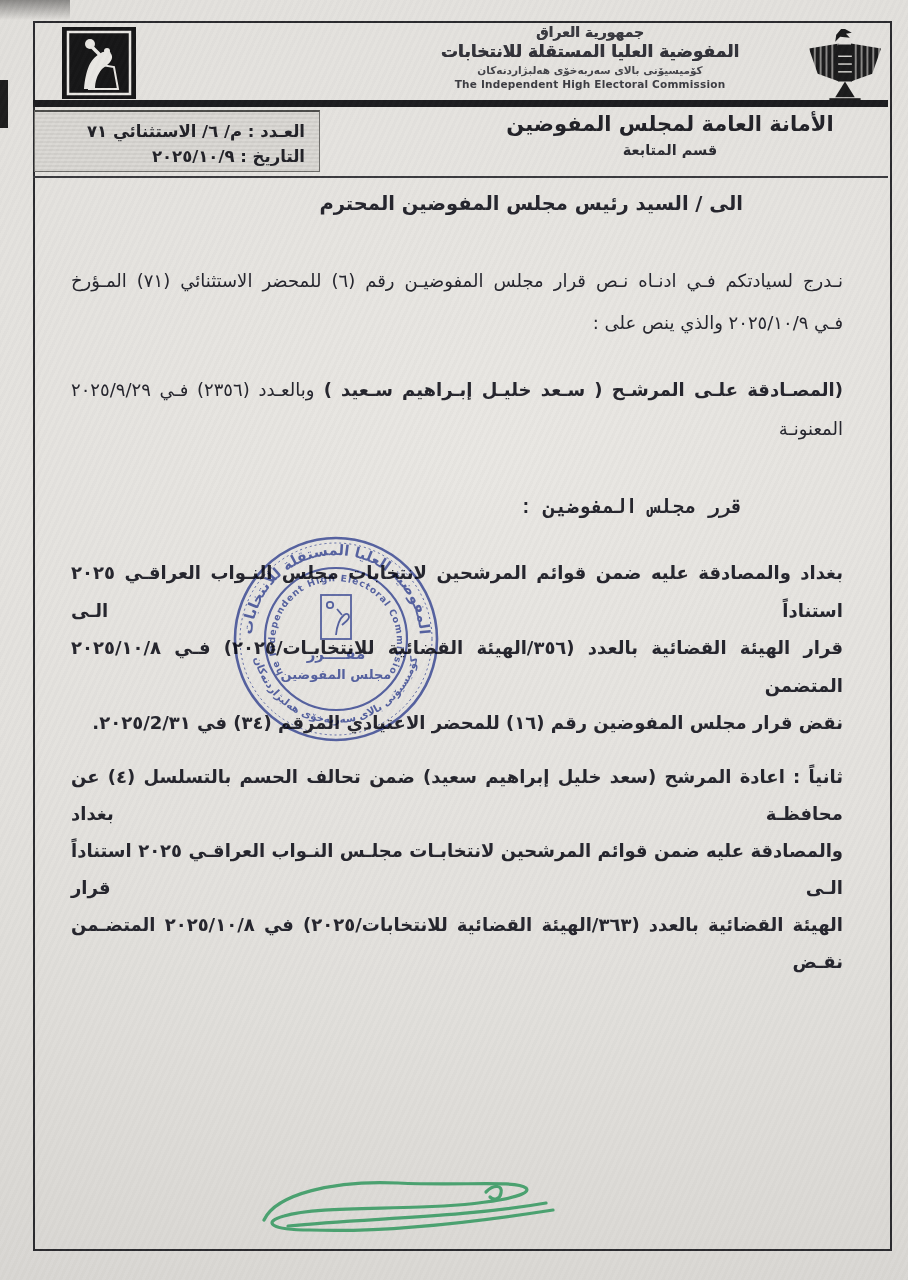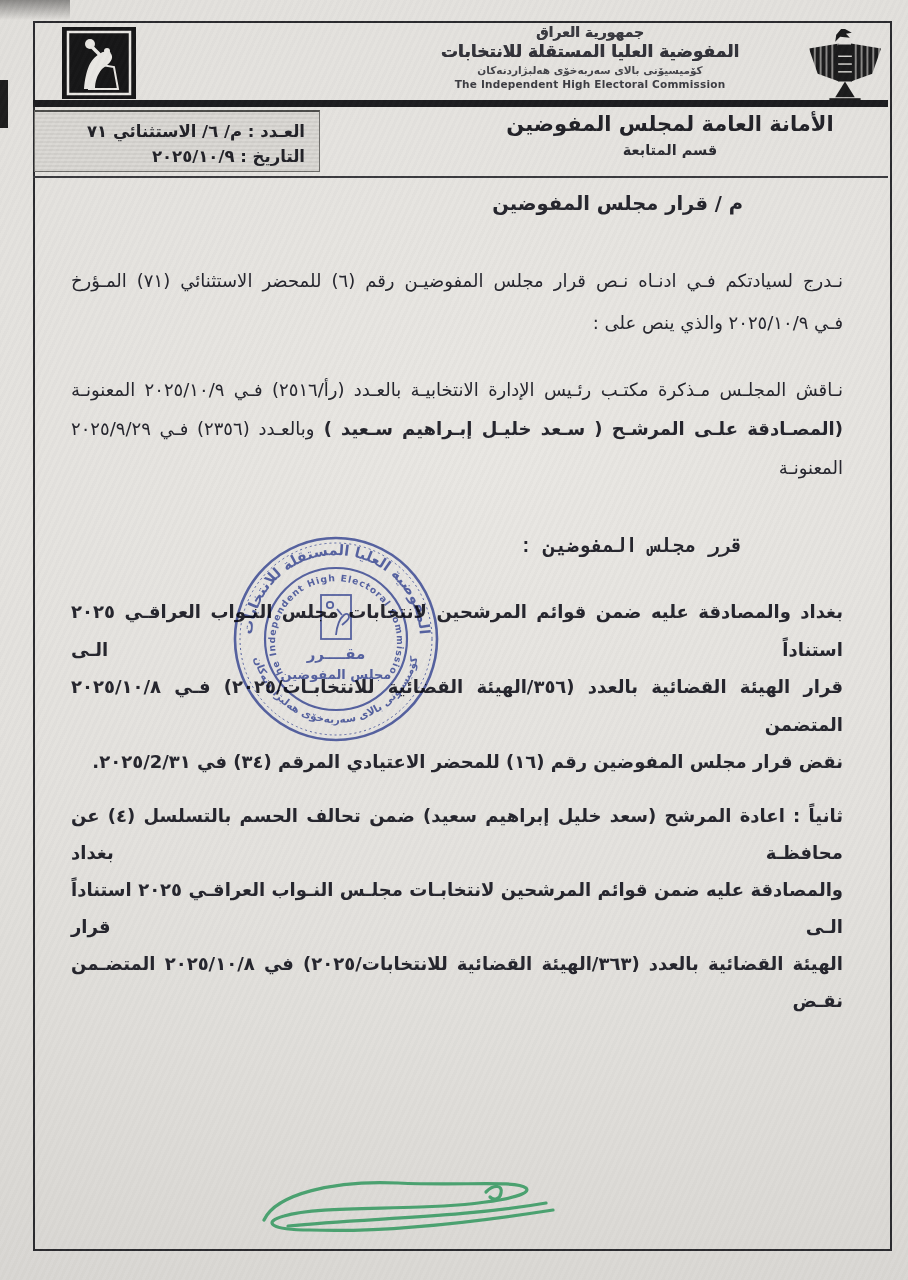--- a/index.html
+++ b/index.html
@@ -117,28 +117,27 @@
 
   <div class="ref-box">
     <div>العـدد : م/ ٦/ الاستثنائي ٧١</div>
     <div>التاريخ : ٢٠٢٥/١٠/٩</div>
   </div>
 
   <div class="thin-rule"></div>
 
   <main class="main">
     <div class="block addressee">
-        <div class="line last"><span class="b">م / قرار مجلس المفوضين</span></div>
+        <div class="line last"><span class="b">الى / السيد رئيس مجلس المفوضين المحترم</span></div>
       </div>
     <div class="block intro">
         <div class="line"><span>نـدرج لسيادتكم فـي ادنـاه نـص قرار مجلس المفوضيـن رقم (٦) للمحضر الاستثنائي (٧١) المـؤرخ</span></div>
         <div class="line last"><span>فـي ٢٠٢٥/١٠/٩ والذي ينص على :</span></div>
       </div>
     <div class="block discussion">
-        <div class="line"><span>نـاقش المجلـس مـذكرة مكتـب رئـيس الإدارة الانتخابيـة بالعـدد (رأ/٢٥١٦) فـي ٢٠٢٥/١٠/٩ المعنونـة</span></div>
         <div class="line"><span class="b">(المصـادقة علـى المرشـح ( سـعد خليـل إبـراهيم سـعيد ) </span><span>وبالعـدد (٢٣٥٦) فـي ٢٠٢٥/٩/٢٩ المعنونـة</span></div>
       </div>
     <div class="block decision">
         <div class="line last"><span class="b">قرر مجلس المفوضين :</span></div>
       </div>
     <div class="block item item1">
         <div class="line"><span>بغداد والمصادقة عليه ضمن قوائم المرشحين لانتخابات مجلس النـواب العراقـي ٢٠٢٥ استناداً الـى</span></div>
         <div class="line"><span>قرار الهيئة القضائية بالعدد (٣٥٦/الهيئة القضائية للانتخابـات/٢٠٢٥) فـي ٢٠٢٥/١٠/٨ المتضمن</span></div>
         <div class="line last"><span>نقض قرار مجلس المفوضين رقم (١٦) للمحضر الاعتيادي المرقم (٣٤) في ٢٠٢٥/2/٣١.</span></div>
       </div>

